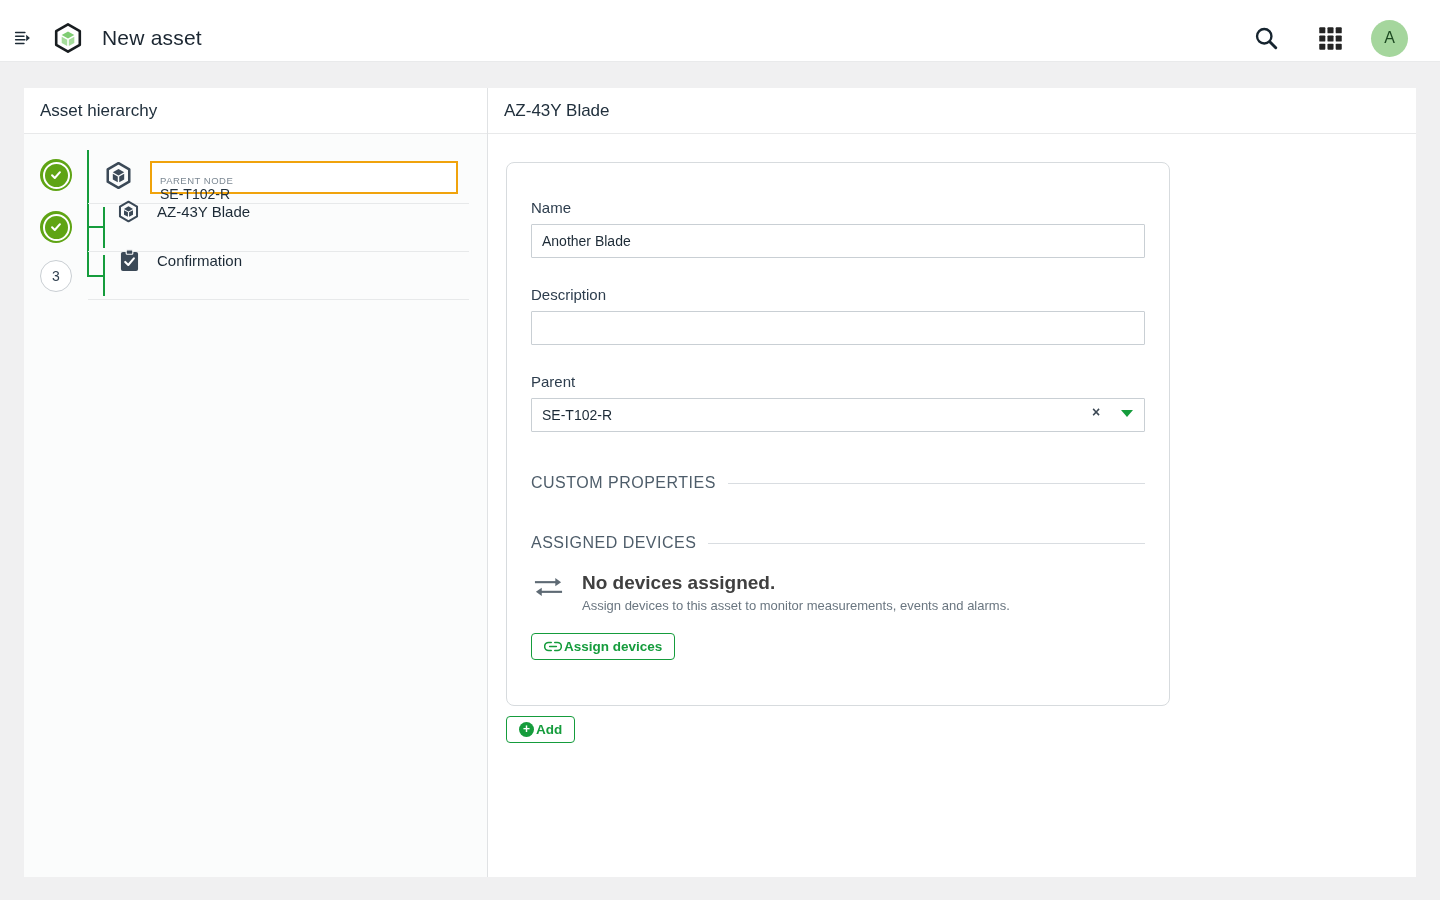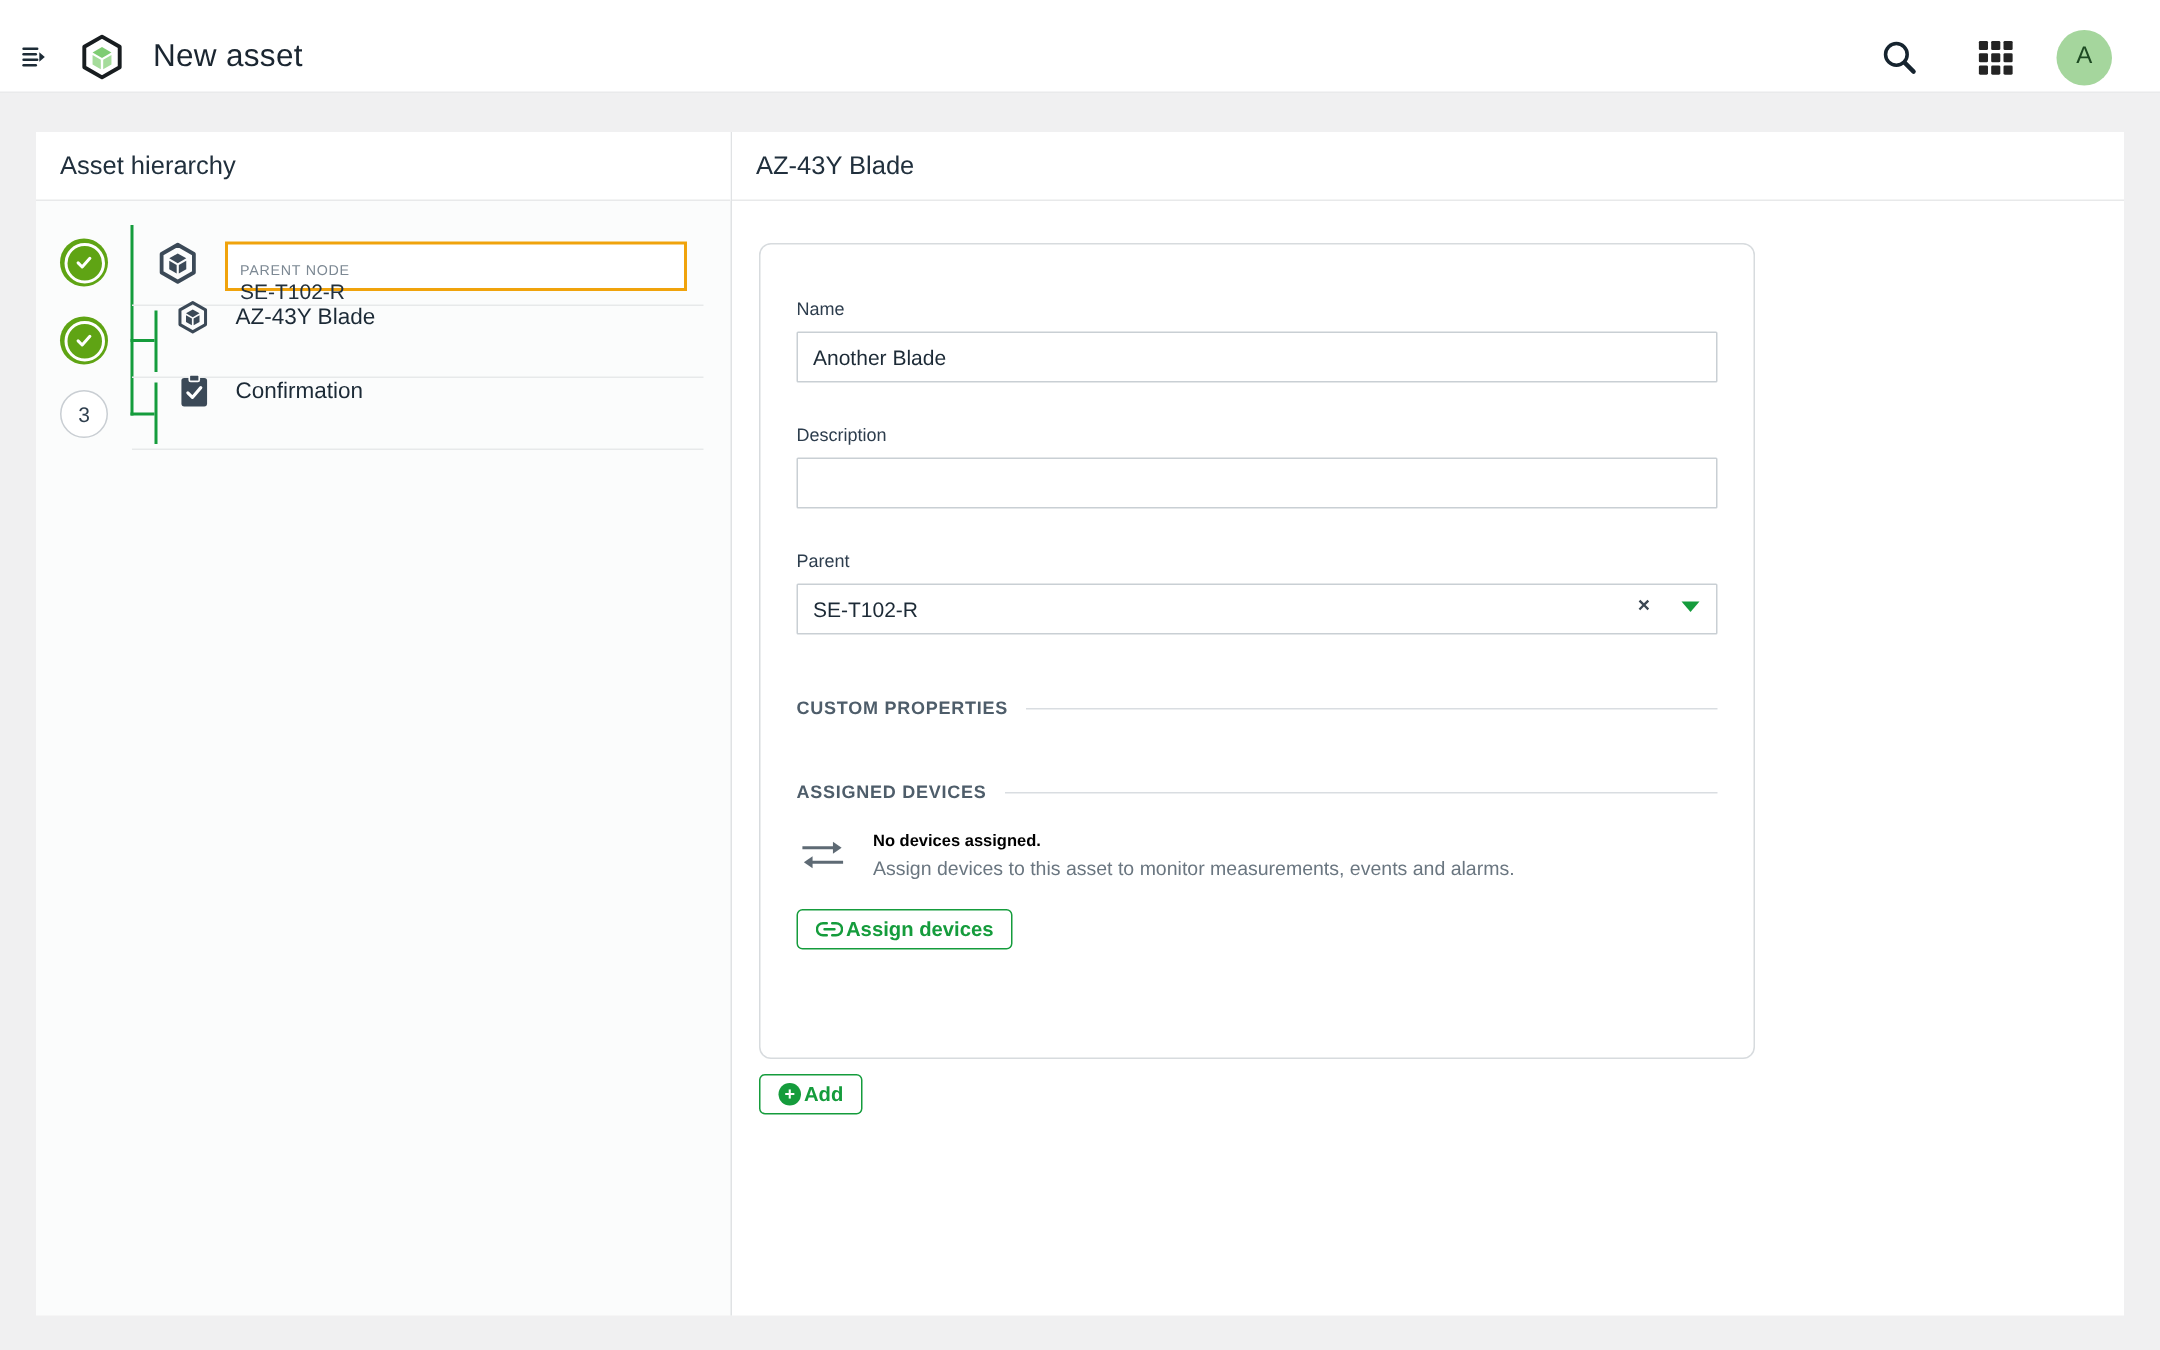--- a/index.html
+++ b/index.html
@@ -78,45 +78,45 @@
   .pn-label { font-size:9.5px; letter-spacing:.5px; color:#7c8893; line-height:11px; text-transform:uppercase; }
   .pn-value { font-size:14px; color:#22303c; line-height:16px; }
 
   
   .panel-body { height:676px; position:relative; padding:28px 18px 0; }
   .card {
     width:664px; min-height:544px; background:#ffffff;
     border:1px solid #d7dbde; border-radius:8px; padding:36px 24px 18px;
   }
   .form-group { margin-bottom:28px; }
-  .form-label { display:block; font-size:12px; color:#2d3d4d; margin-bottom:8px; }
+  .form-label { display:block; font-size:15px; color:#2d3d4d; margin-bottom:8px; }
   .text-input {
     width:100%; height:29px; border:1px solid #c9cfd4; border-radius:1px; background:#fff;
     font-size:14px; color:#1c2a36; padding:16px 10px; outline:none;
   }
   .select-wrap { position:relative; }
   .select-wrap .text-input { padding-right:64px; }
   .clear-x {
     position:absolute; right:40px; top:5px; font-size:14px; color:#3c4854; font-weight:600;
     width:18px; height:18px; display:flex; align-items:center; justify-content:center;
   }
   .caret {
     position:absolute; right:12px; top:12px; width:0; height:0;
     border-left:6px solid transparent; border-right:6px solid transparent; border-top:7px solid #159c3c;
   }
   .section-heading { display:flex; align-items:center; margin:42px 0 14px; }
   .section-heading span {
-    font-size:12px; font-weight:700; letter-spacing:.5px; color:#4e5d6a; white-space:nowrap;
+    font-size:16px; font-weight:400; letter-spacing:.5px; color:#4e5d6a; white-space:nowrap;
   }
   .section-heading .rule { flex:1; height:1px; background:#d9dde1; margin-left:12px; }
 
   .devices-empty { display:flex; margin:20px 0 0 2px; }
   .devices-empty .exchange { flex:none; margin-top:4px; }
   .devices-text { margin-left:18px; }
-  .devices-title { font-size:11px; font-weight:700; color:#000000; }
+  .devices-title { font-size:19px; font-weight:700; color:#404040; }
   .devices-sub { font-size:13px; color:#6a7680; margin-top:4px; }
 
   .btn-outline {
     display:inline-flex; align-items:center; gap:2px; height:27px; padding:0 12px;
     border:1px solid #159c3c; border-radius:4px; background:#ffffff;
     color:#159c3c; font-size:13.5px; font-weight:600;
   }
   .assign-btn { margin-top:20px; }
   .add-btn { margin-top:10px; }
   .plus-circle {

